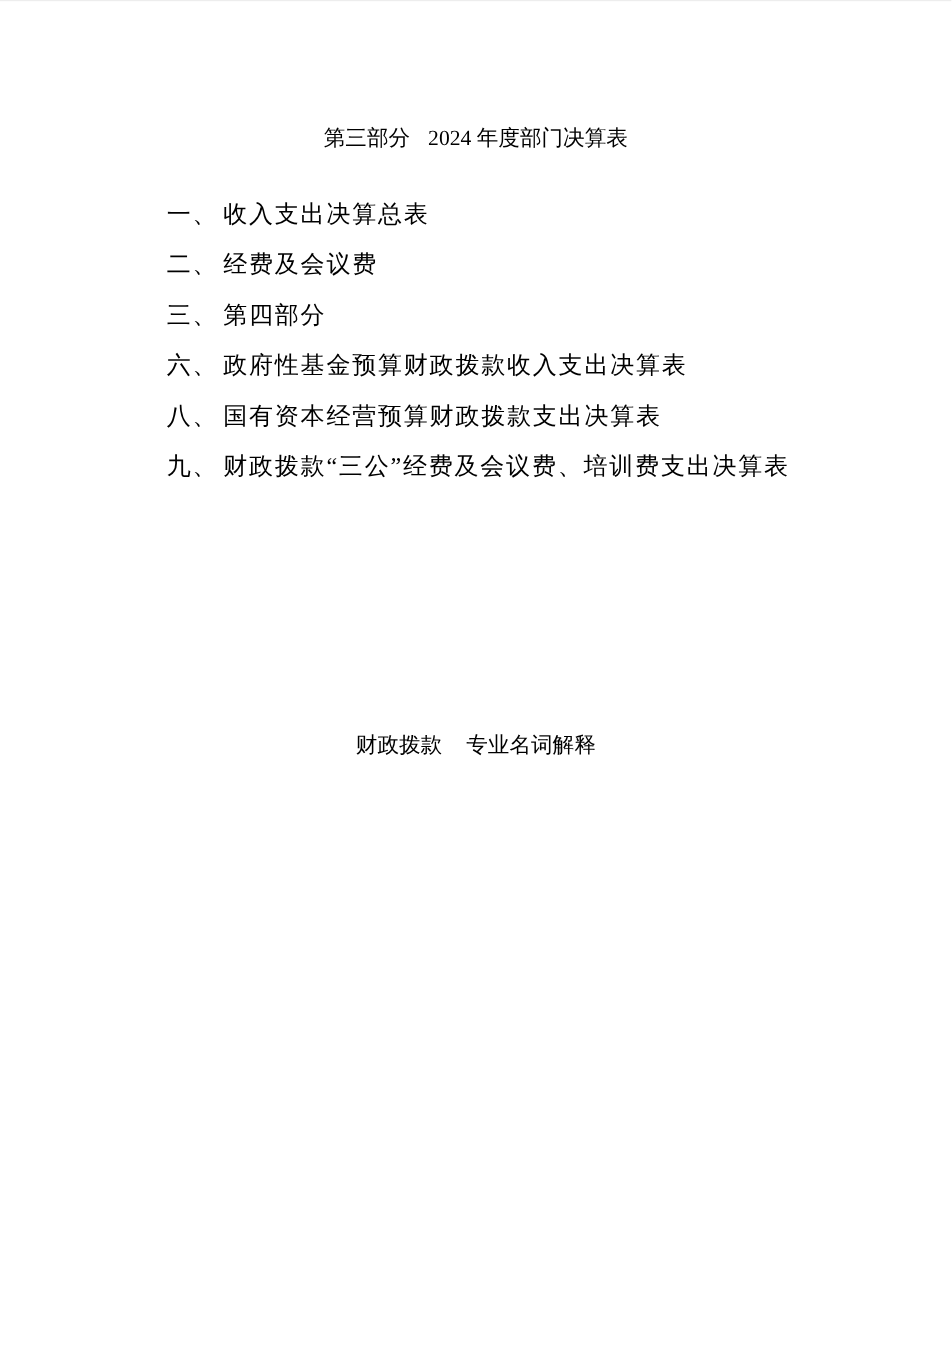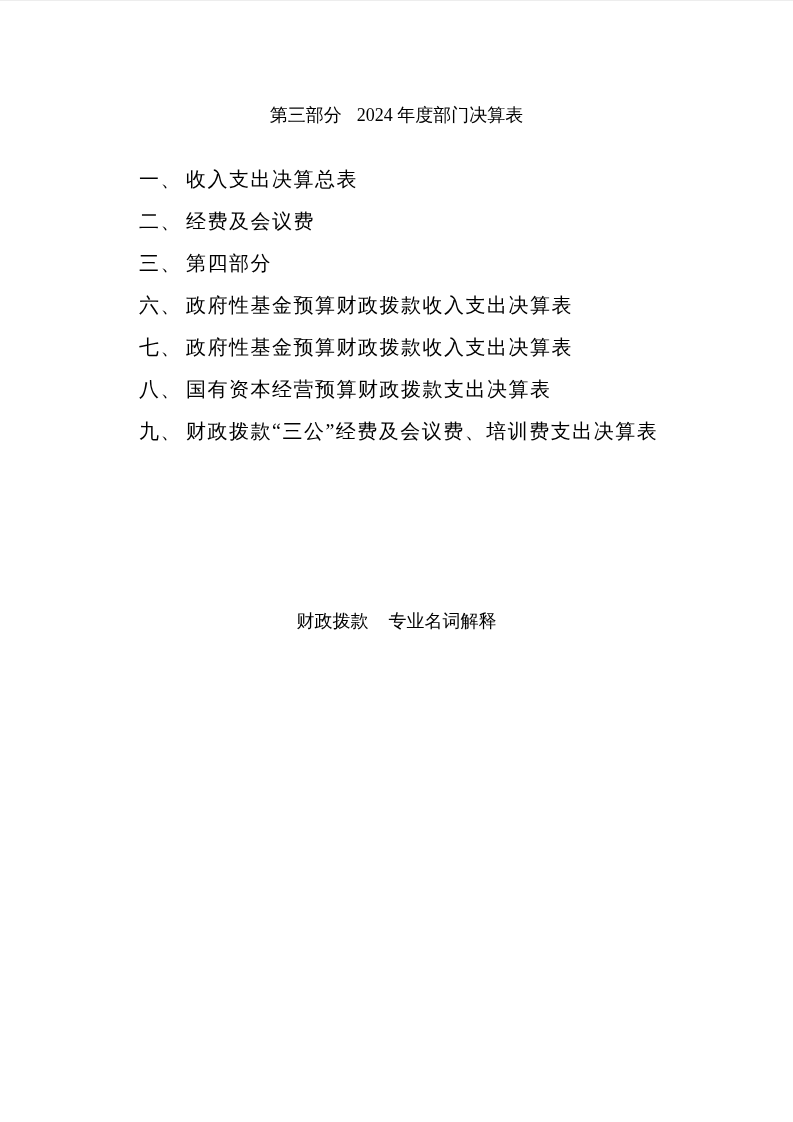--- a/index.html
+++ b/index.html
@@ -67,23 +67,20 @@
     <li class="toc-item">
       <span class="toc-num">二、</span><span>经费及会议费</span>
     </li>
     <li class="toc-item">
       <span class="toc-num">三、</span><span>第四部分</span>
     </li>
     <li class="toc-item">
       <span class="toc-num">六、</span><span>政府性基金预算财政拨款收入支出决算表</span>
     </li>
     <li class="toc-item">
-      <span class="toc-num">七、</span><span>政府性基金预算财政拨款收入支出决算表</span>
-    </li>
-    <li class="toc-item">
       <span class="toc-num">八、</span><span>国有资本经营预算财政拨款支出决算表</span>
     </li>
     <li class="toc-item">
       <span class="toc-num">九、</span><span>财政拨款“三公”经费及会议费、培训费支出决算表</span>
     </li>
   </ul>
 
   <div class="section-heading part4-heading">
     <span>财政拨款</span><span class="heading-rest-4">专业名词解释</span>
   </div>

